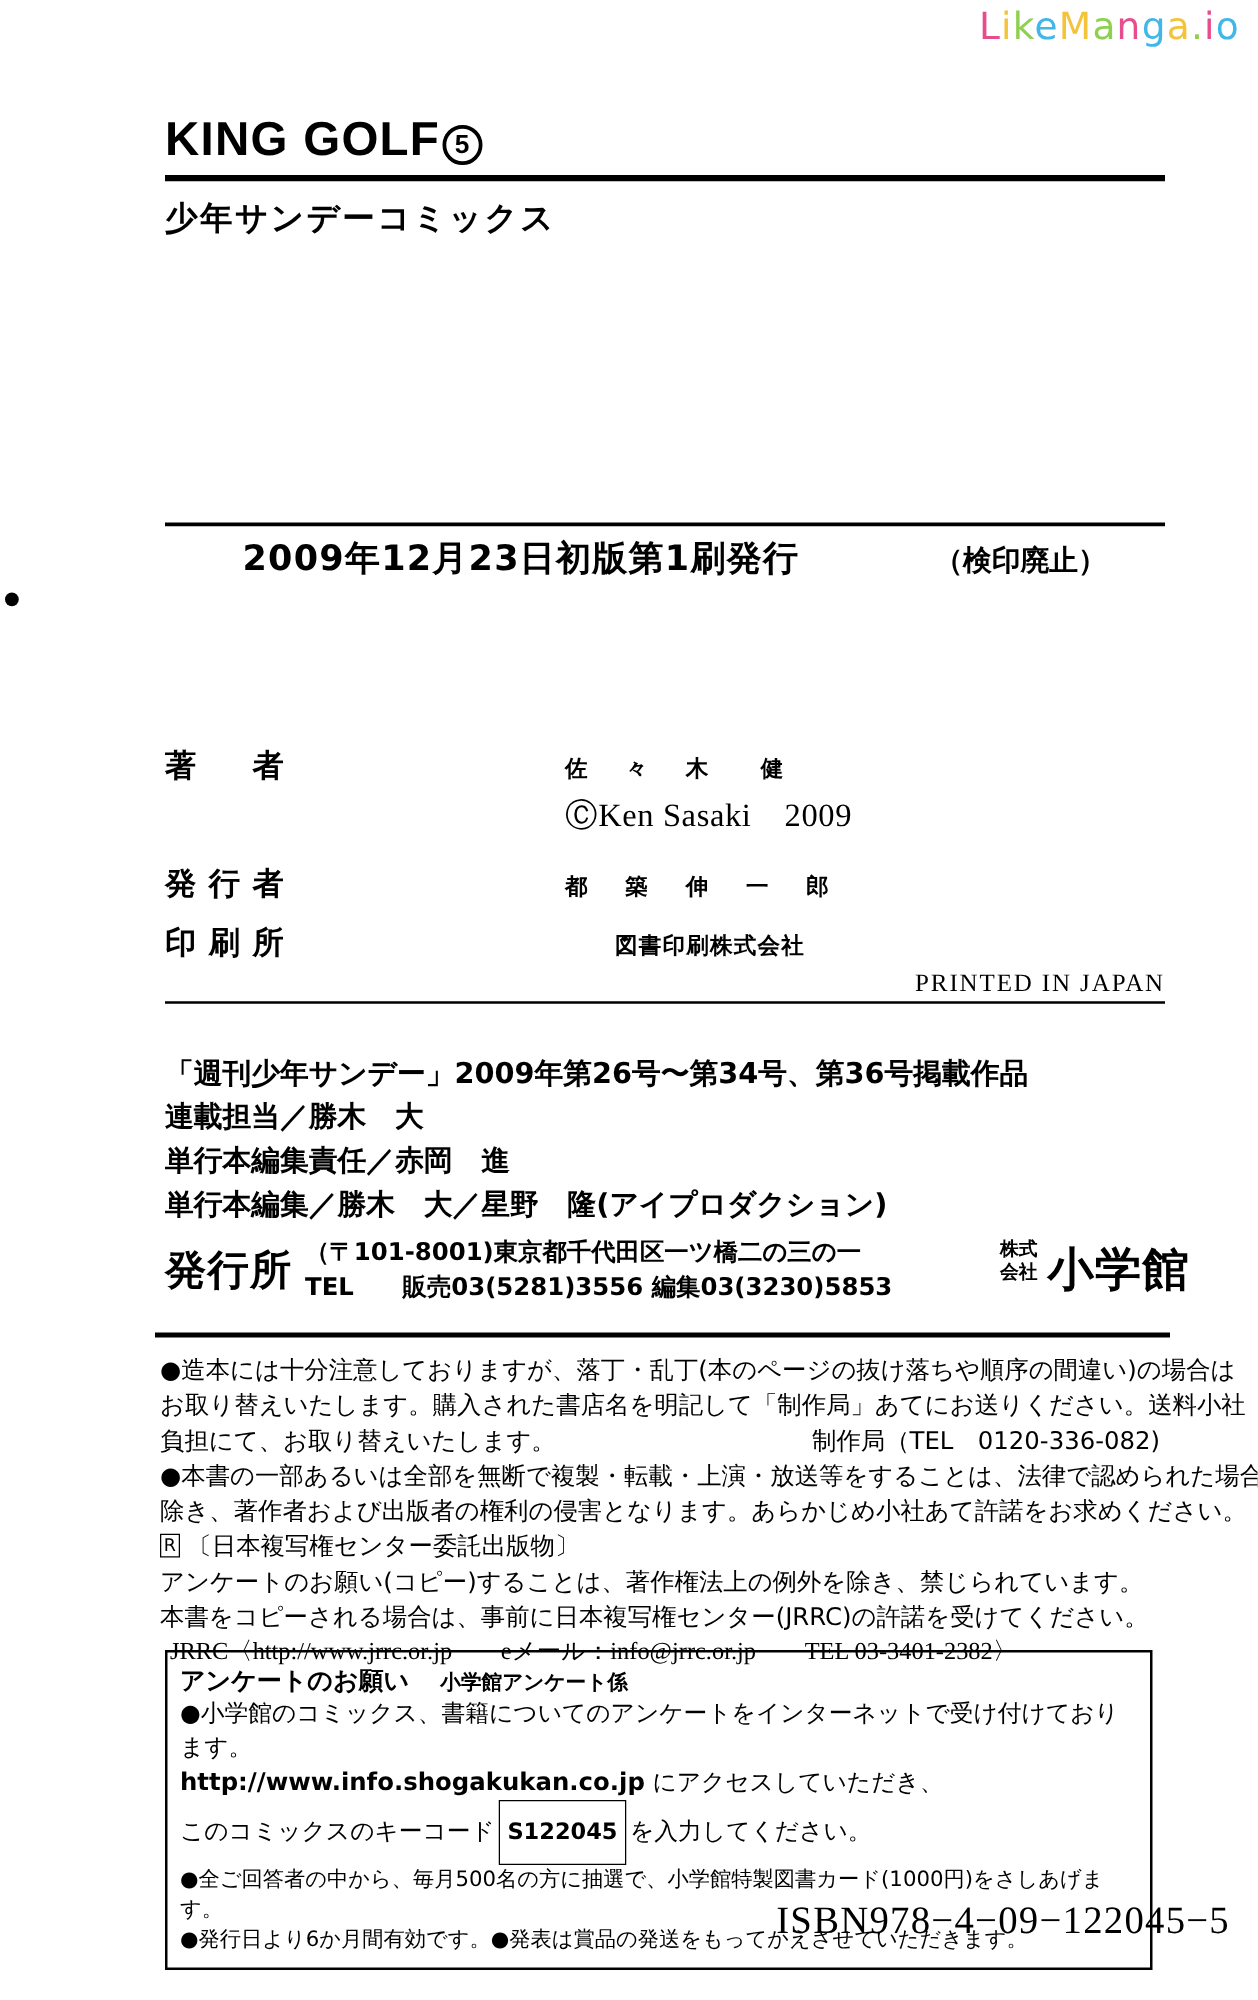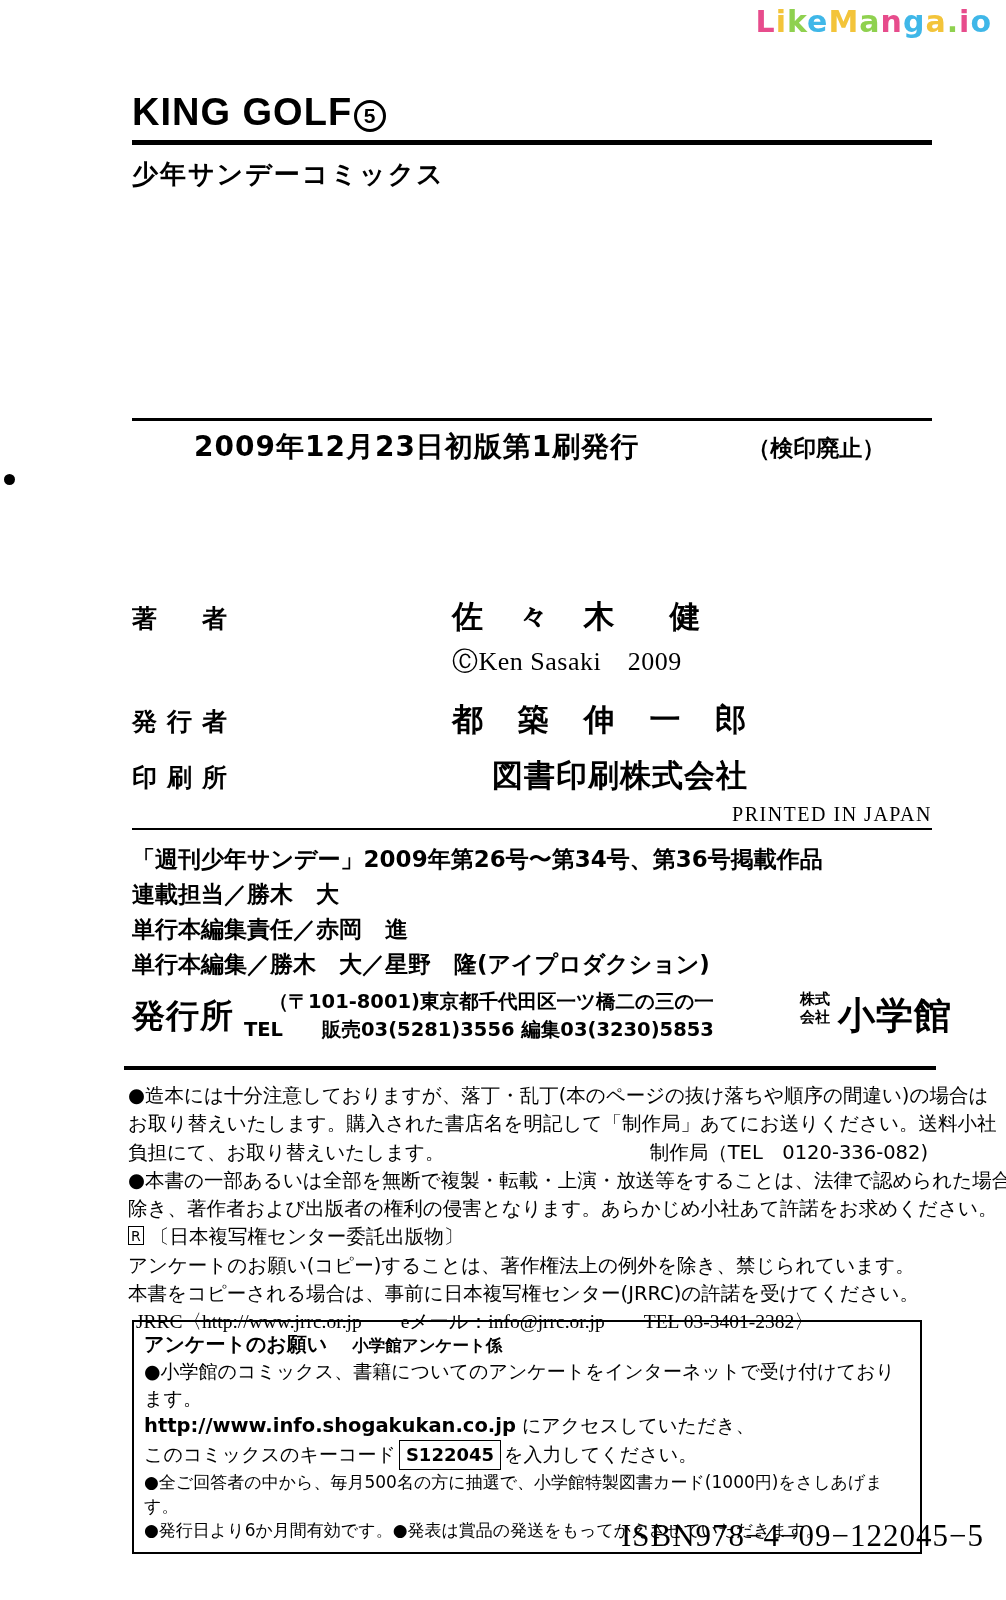--- a/index.html
+++ b/index.html
@@ -15,21 +15,21 @@
     color: #000000;
     overflow: hidden;
   }
 
   
   .watermark {
     position: absolute;
     top: 4px;
     right: 14px;
     font-family: "DejaVu Sans", sans-serif;
-    font-weight: bold;
+    font-weight: normal;
     font-size: 30px;
     letter-spacing: 1px;
     white-space: nowrap;
   }
   .watermark span { padding: 0 0px; }
 
   
   .page {
     position: absolute;
     left: 4px;
@@ -132,21 +132,21 @@
   }
   .credit-label {
     font-family: "DejaVu Sans", sans-serif;
     font-size: 25px;
     font-weight: bold;
     width: 190px;
     letter-spacing: 10px;
   }
   .credit-value {
     font-family: "DejaVu Sans", sans-serif;
-    font-size: 31px;
+    font-size: 18px;
     font-weight: bold;
     letter-spacing: 12px;
     padding-left: 130px;
   }
   .credit-value.tight { letter-spacing: 1px; padding-left: 130px; }
   .copyline {
     font-family: "Liberation Serif", serif;
     font-size: 26px;
     padding-left: 320px;
     margin: 2px 0 20px 0;
@@ -192,21 +192,20 @@
     font-size: 33px;
     font-weight: bold;
     letter-spacing: 1px;
   }
   .pub-addr {
     font-family: "DejaVu Sans", sans-serif;
     font-size: 19.5px;
     font-weight: bold;
     line-height: 1.45;
     margin-left: 10px;
-    text-align: right;
   }
   .pub-right {
     margin-left: auto;
     display: flex;
     align-items: flex-start;
   }
   .kk {
     font-family: "DejaVu Sans", sans-serif;
     font-size: 15px;
     font-weight: bold;
@@ -275,21 +274,21 @@
     margin-left: 18px;
   }
   .survey .url {
     font-family: "DejaVu Sans", sans-serif;
     font-weight: bold;
     font-size: 19.5px;
   }
   .keycode {
     display: inline-block;
     border: 1.5px solid #000;
-    padding: 1px 6px;
+    padding: 12px 6px;
     font-family: "DejaVu Sans", sans-serif;
     font-weight: bold;
     font-size: 18px;
     margin: 0 3px;
   }
   .small { font-size: 17px; }
 
   
   .isbn {
     position: absolute;

